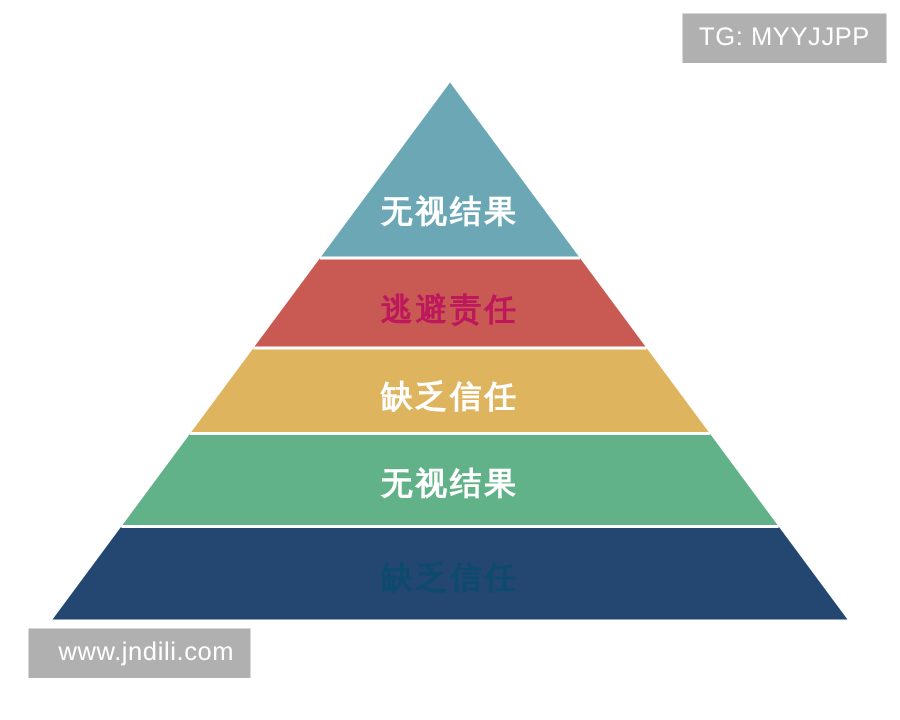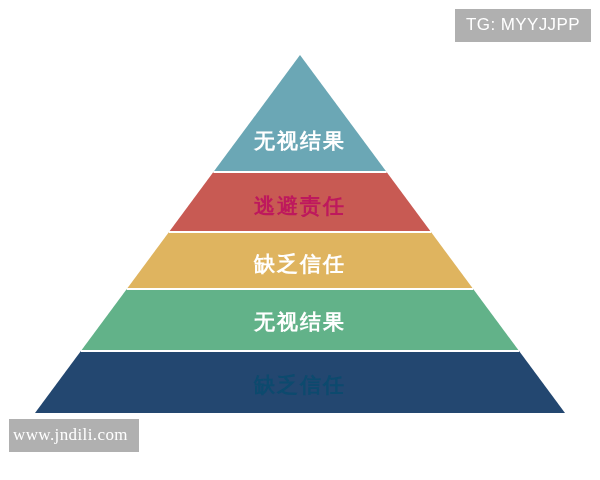--- a/index.html
+++ b/index.html
@@ -62,24 +62,23 @@
     white-space: nowrap;
     font-family: "Liberation Sans", "DejaVu Sans", sans-serif;
   }
   #tg-badge {
     right: 9px;
     top: 9px;
     padding: 7px 11px 9px 11px;
     margin-left: 28px;
   }
   #site-badge {
-    left: 9px;
+    left: 19px;
     bottom: 28px;
-    padding: 7px 11px 9px 4px;
-    font-family: Liberation Serif, serif;
+    padding: 7px 11px 9px 20px;
   }
 </style>
 </head>
 <body>
 
 <div id="stage">
 
   <div id="pyramid-figure">
     <svg id="pyramid-svg" width="600" height="480" viewBox="0 0 600 480">
         <polygon points="300.00,55.00 300.00,55.00 386.61,172.00 213.39,172.00" fill="#6BA7B5"></polygon>

